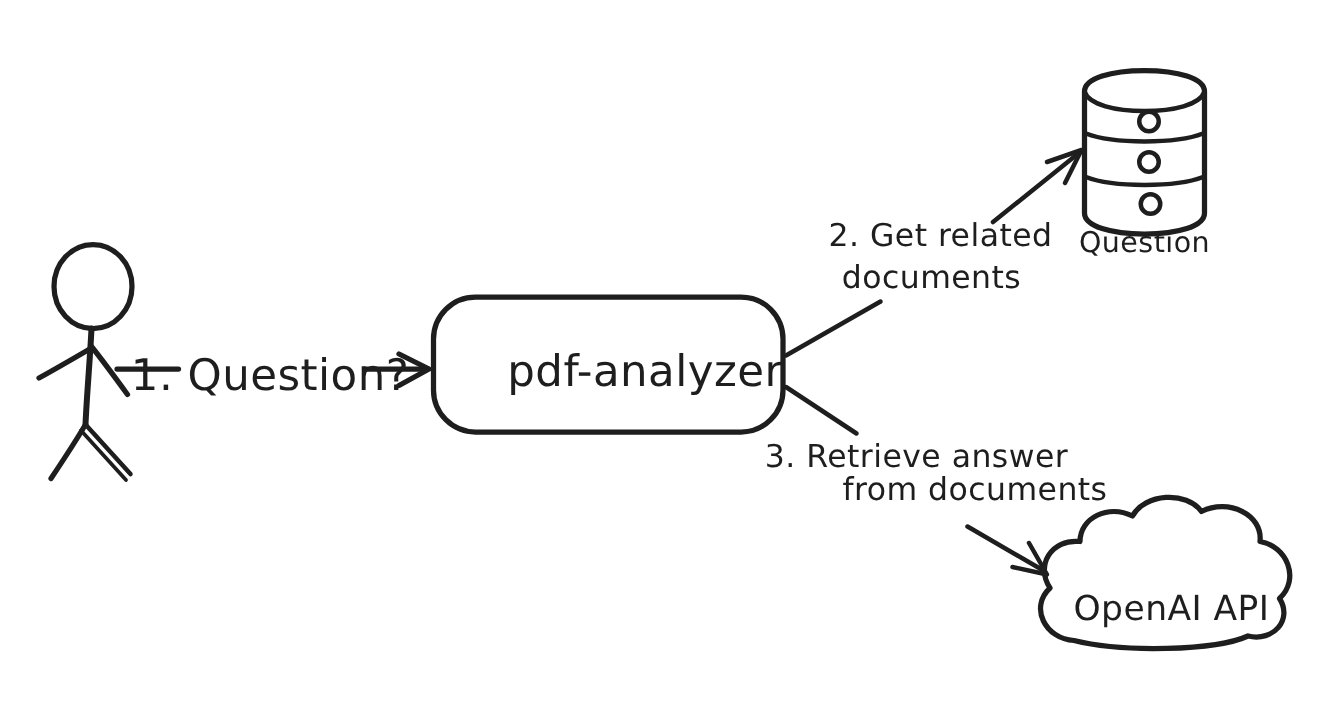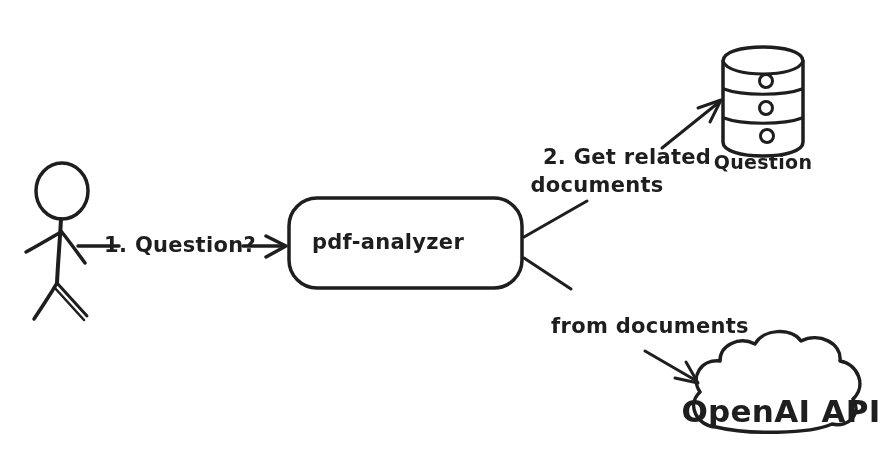--- a/index.html
+++ b/index.html
@@ -24,29 +24,29 @@
     stroke: #1e1e1e;
     stroke-linecap: round;
     stroke-linejoin: round;
     fill: none;
   }
   .label {
     position: absolute;
     transform: translateX(-50%);
     white-space: nowrap;
     color: #1e1e1e;
-    font-weight: 700;
+    font-weight: 400;
     letter-spacing: 0.3px;
     text-align: center;
     line-height: 1.2;
   }
-  .fs-21 { font-size: 21px; }
+  .fs-21 { font-size: 29px; }
   .fs-22 { font-size: 21px; }
   .fs-19 { font-size: 19px; }
-  .fs-23 { font-size: 31px; }
+  .fs-23 { font-size: 23px; }
 </style>
 </head>
 <body>
 
 <div class="canvas">
 
   <svg class="diagram-svg" width="880" height="472" viewBox="0 0 880 472">
 
     <g>
       <ellipse class="sketch" cx="62" cy="191" rx="26" ry="28" stroke-width="3.5"></ellipse>
@@ -88,24 +88,25 @@
       <circle class="sketch" cx="767" cy="136" r="6.5" stroke-width="3"></circle>
     </g>
 
     <g>
       <path class="sketch" stroke-width="3.5" d="M716 427 C 697 426 686 405 700 392 C 690 377 701 359 720 361 C 720 345 739 336 755 344 C 763 329 791 327 801 341 C 819 332 842 343 840 361 C 858 364 867 386 853 399 C 862 413 849 428 832 424 C 810 434 748 435 716 427 Z" fill="#ced4da"></path>
     </g>
   </svg>
 
   <div class="label fs-21" style="left:180px; top:233px;">1. Question?</div>
 
-  <div class="label fs-21" style="left:388px; top:230px;">pdf-analyzer</div>
+  <div class="label fs-21" style="left:430px; top:230px;">pdf-analyzer</div>
 
   <div class="label fs-22" style="left:627px; top:145px;">2. Get related</div>
-  <div class="label fs-22" style="left:597px; top:173px;">documents</div>
+  <div class="label fs-22" style="left:621px; top:173px;">documents</div>
 
+  <div class="label fs-22" style="left:611px; top:292px;">3. Retrieve answer</div>
   <div class="label fs-22" style="left:606px; top:314px;margin-left:44px;">from documents</div>
 
   <div class="label fs-19" style="left:763px; top:151px;">Question</div>
 
   <div class="label fs-23" style="left:781px; top:393px;">OpenAI API</div>
 
 </div>
 
 </body></html>

